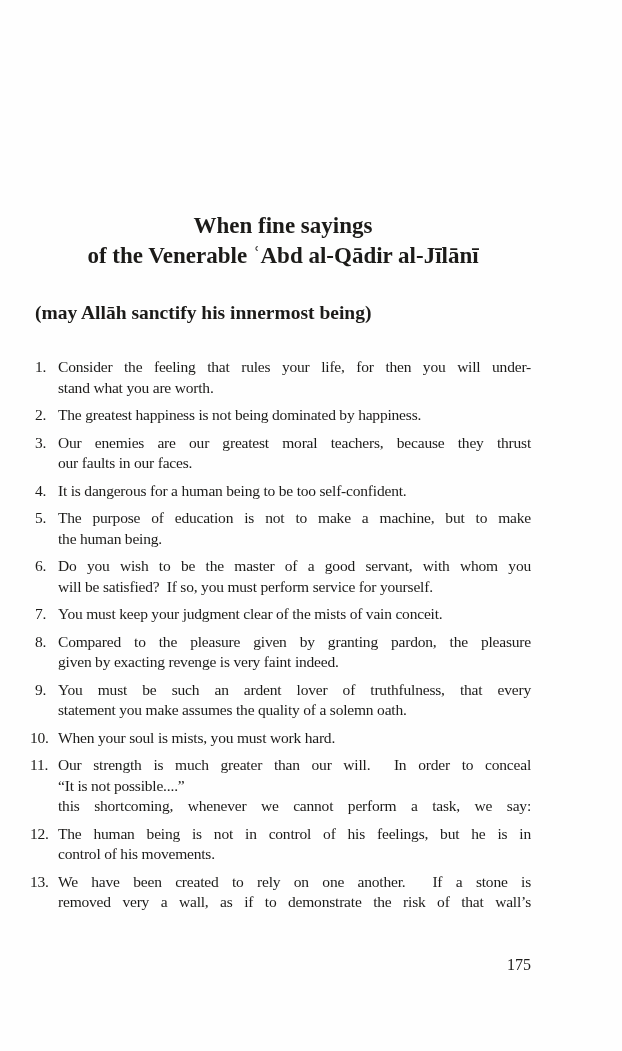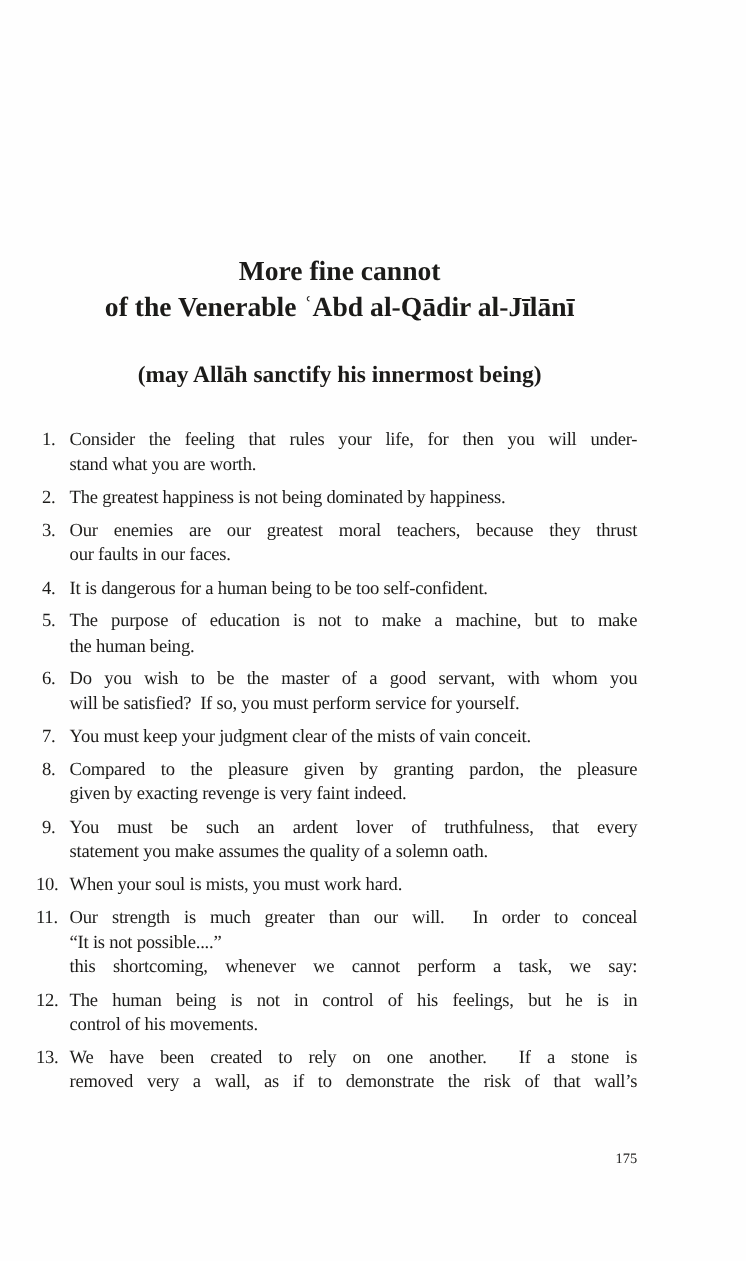--- a/index.html
+++ b/index.html
@@ -30,21 +30,21 @@
     line-height: 30px;
     font-weight: bold;
     text-align: center;
   }
   .title .tline { display: block; }
   .subtitle {
     margin: 29px 0 0 0;
     font-size: 19.5px;
     line-height: 26px;
     font-weight: bold;
-    text-align: center;
+    text-align: left;
   }
   .sayings {
     list-style: none;
     margin: 31px 0 0 0;
     padding: 0;
     font-size: 15.5px;
     line-height: 20.5px;
     letter-spacing: -0.2px;
   }
   .saying {
@@ -66,32 +66,32 @@
     display: block;
     white-space: pre-wrap;
   }
   .line.full {
     text-align: justify;
     text-align-last: justify;
   }
   .folio {
     margin-top: 41px;
     text-align: right;
-    font-size: 12px;
+    font-size: 16px;
     line-height: 22px;
   }
 </style>
 </head>
 <body>
 
 <div class="page">
   <div class="content">
 
     <h1 class="title">
-      <span class="tline">More fine cannot</span>
+      <span class="tline">When fine sayings</span>
       <span class="tline">of the Venerable ʿAbd al-Qādir al-Jīlānī</span>
     </h1>
 
     <h2 class="subtitle">(may Allāh sanctify his innermost being)</h2>
 
     <ol class="sayings">
 
       <li class="saying">
         <span class="num">1.</span>
         <span class="body">

